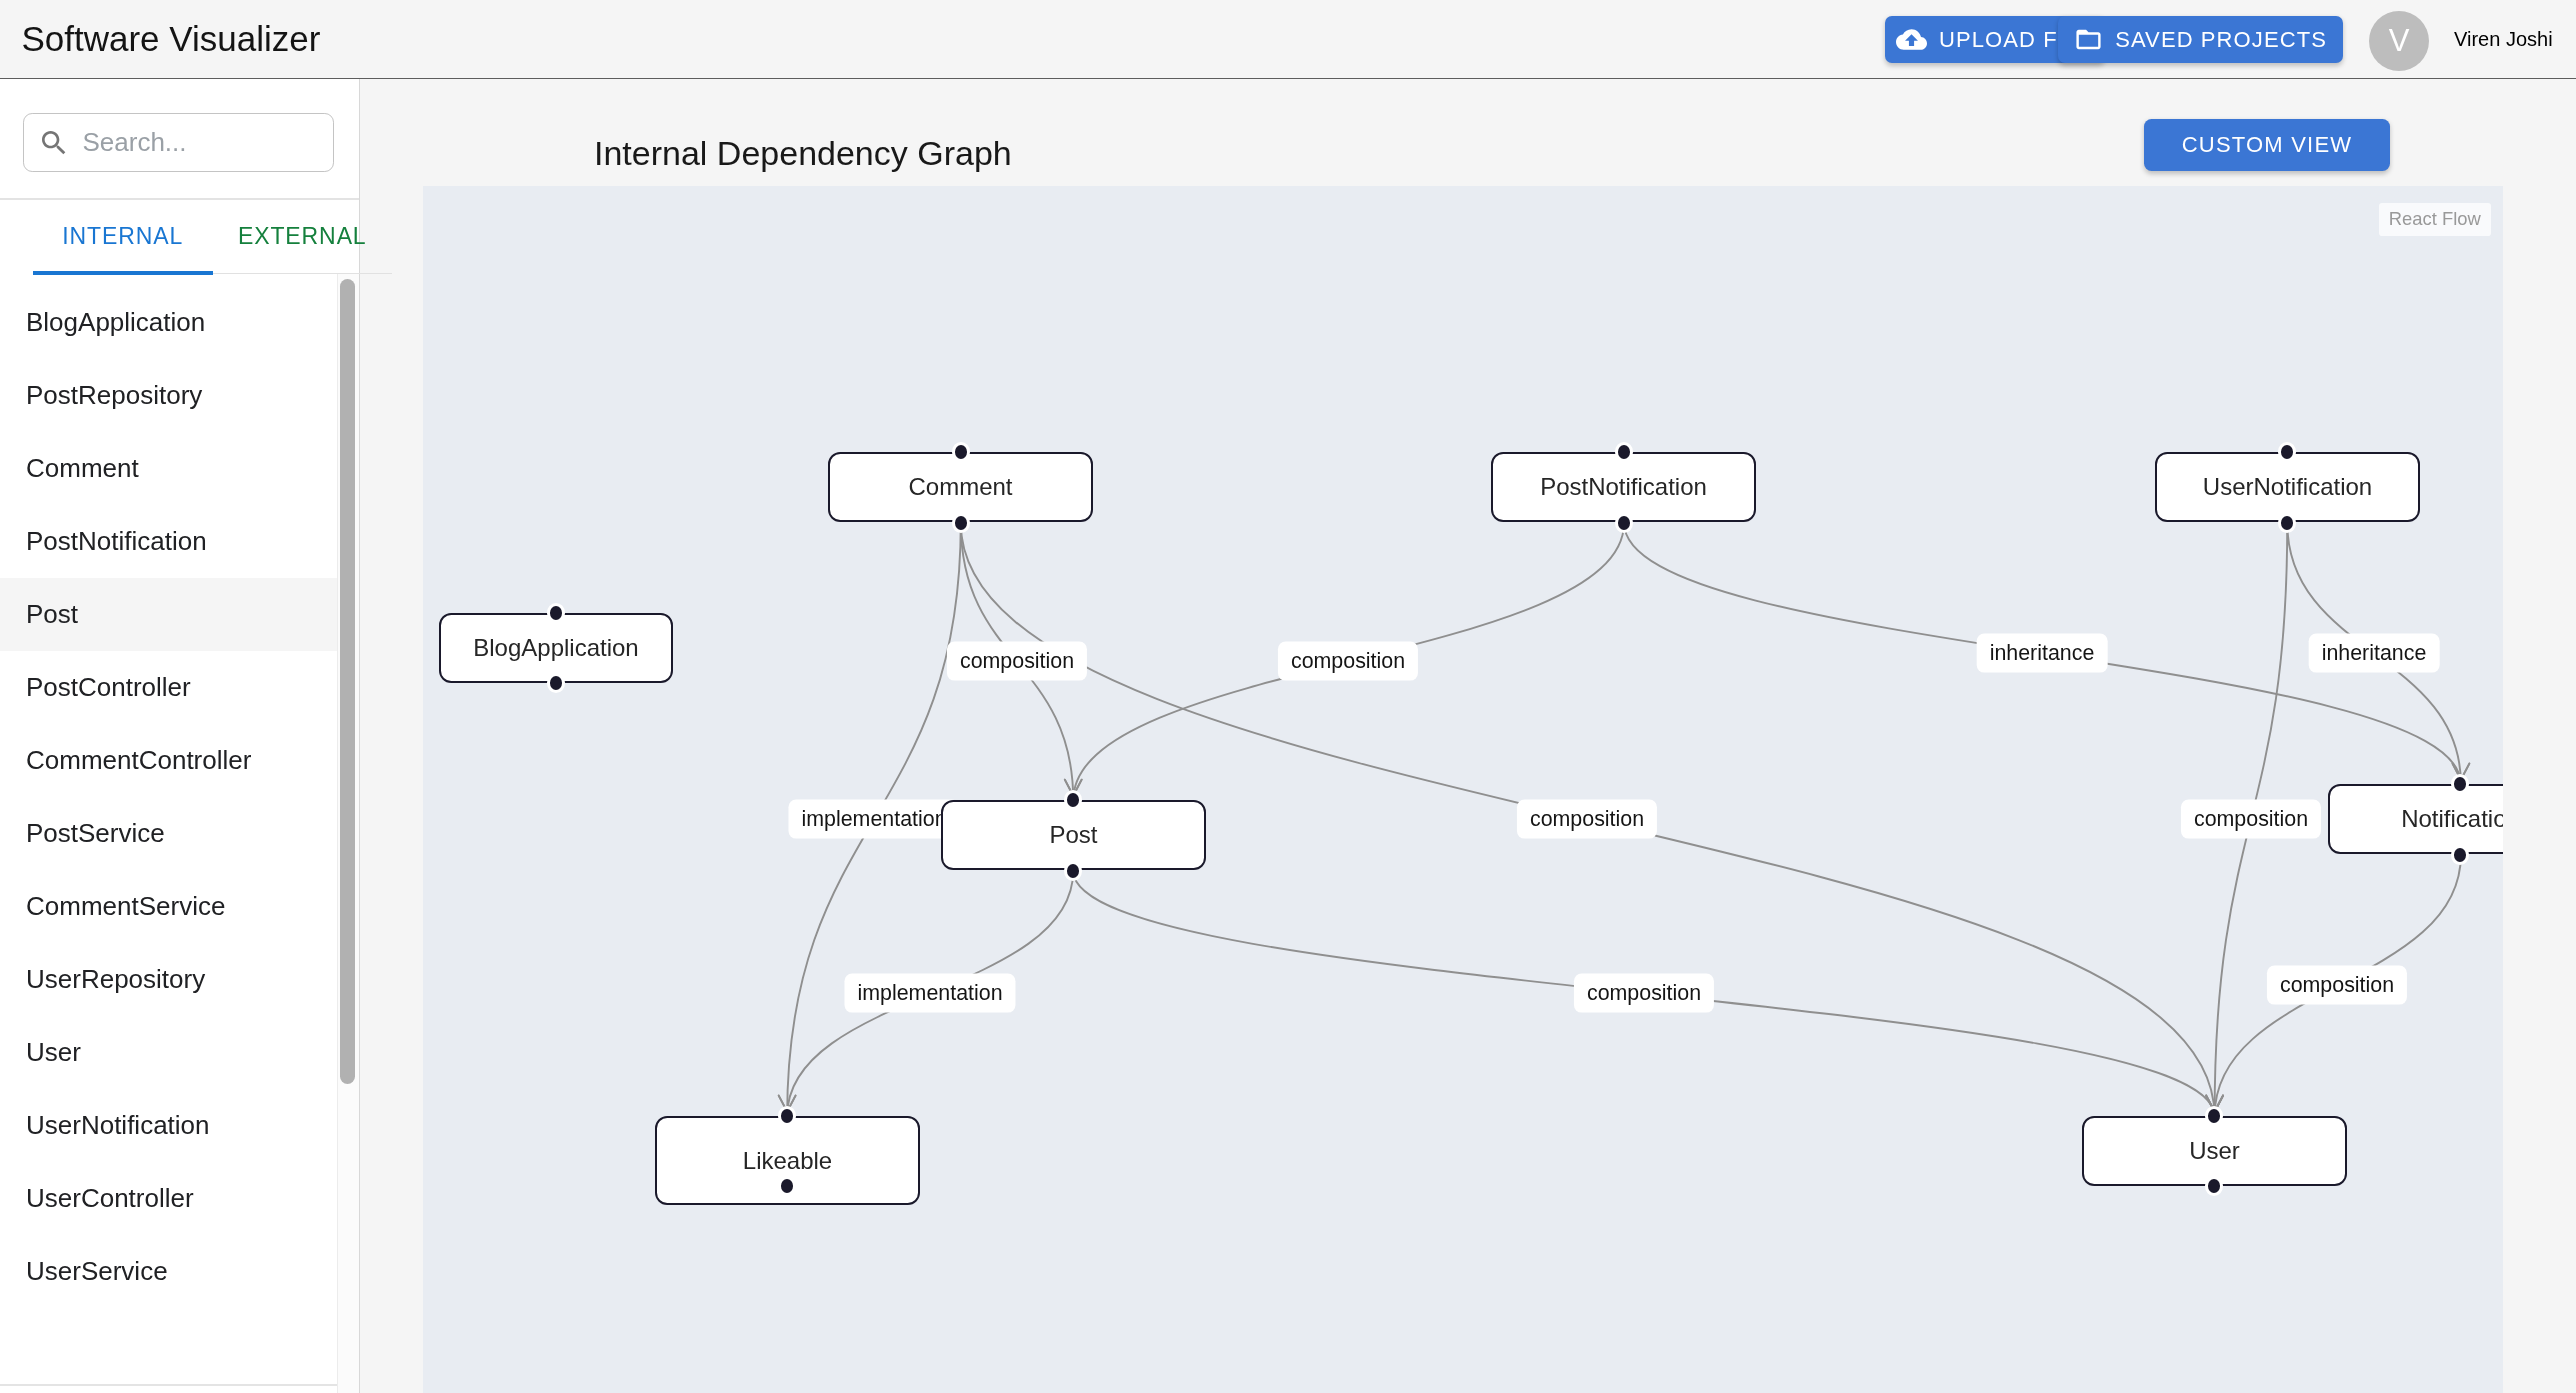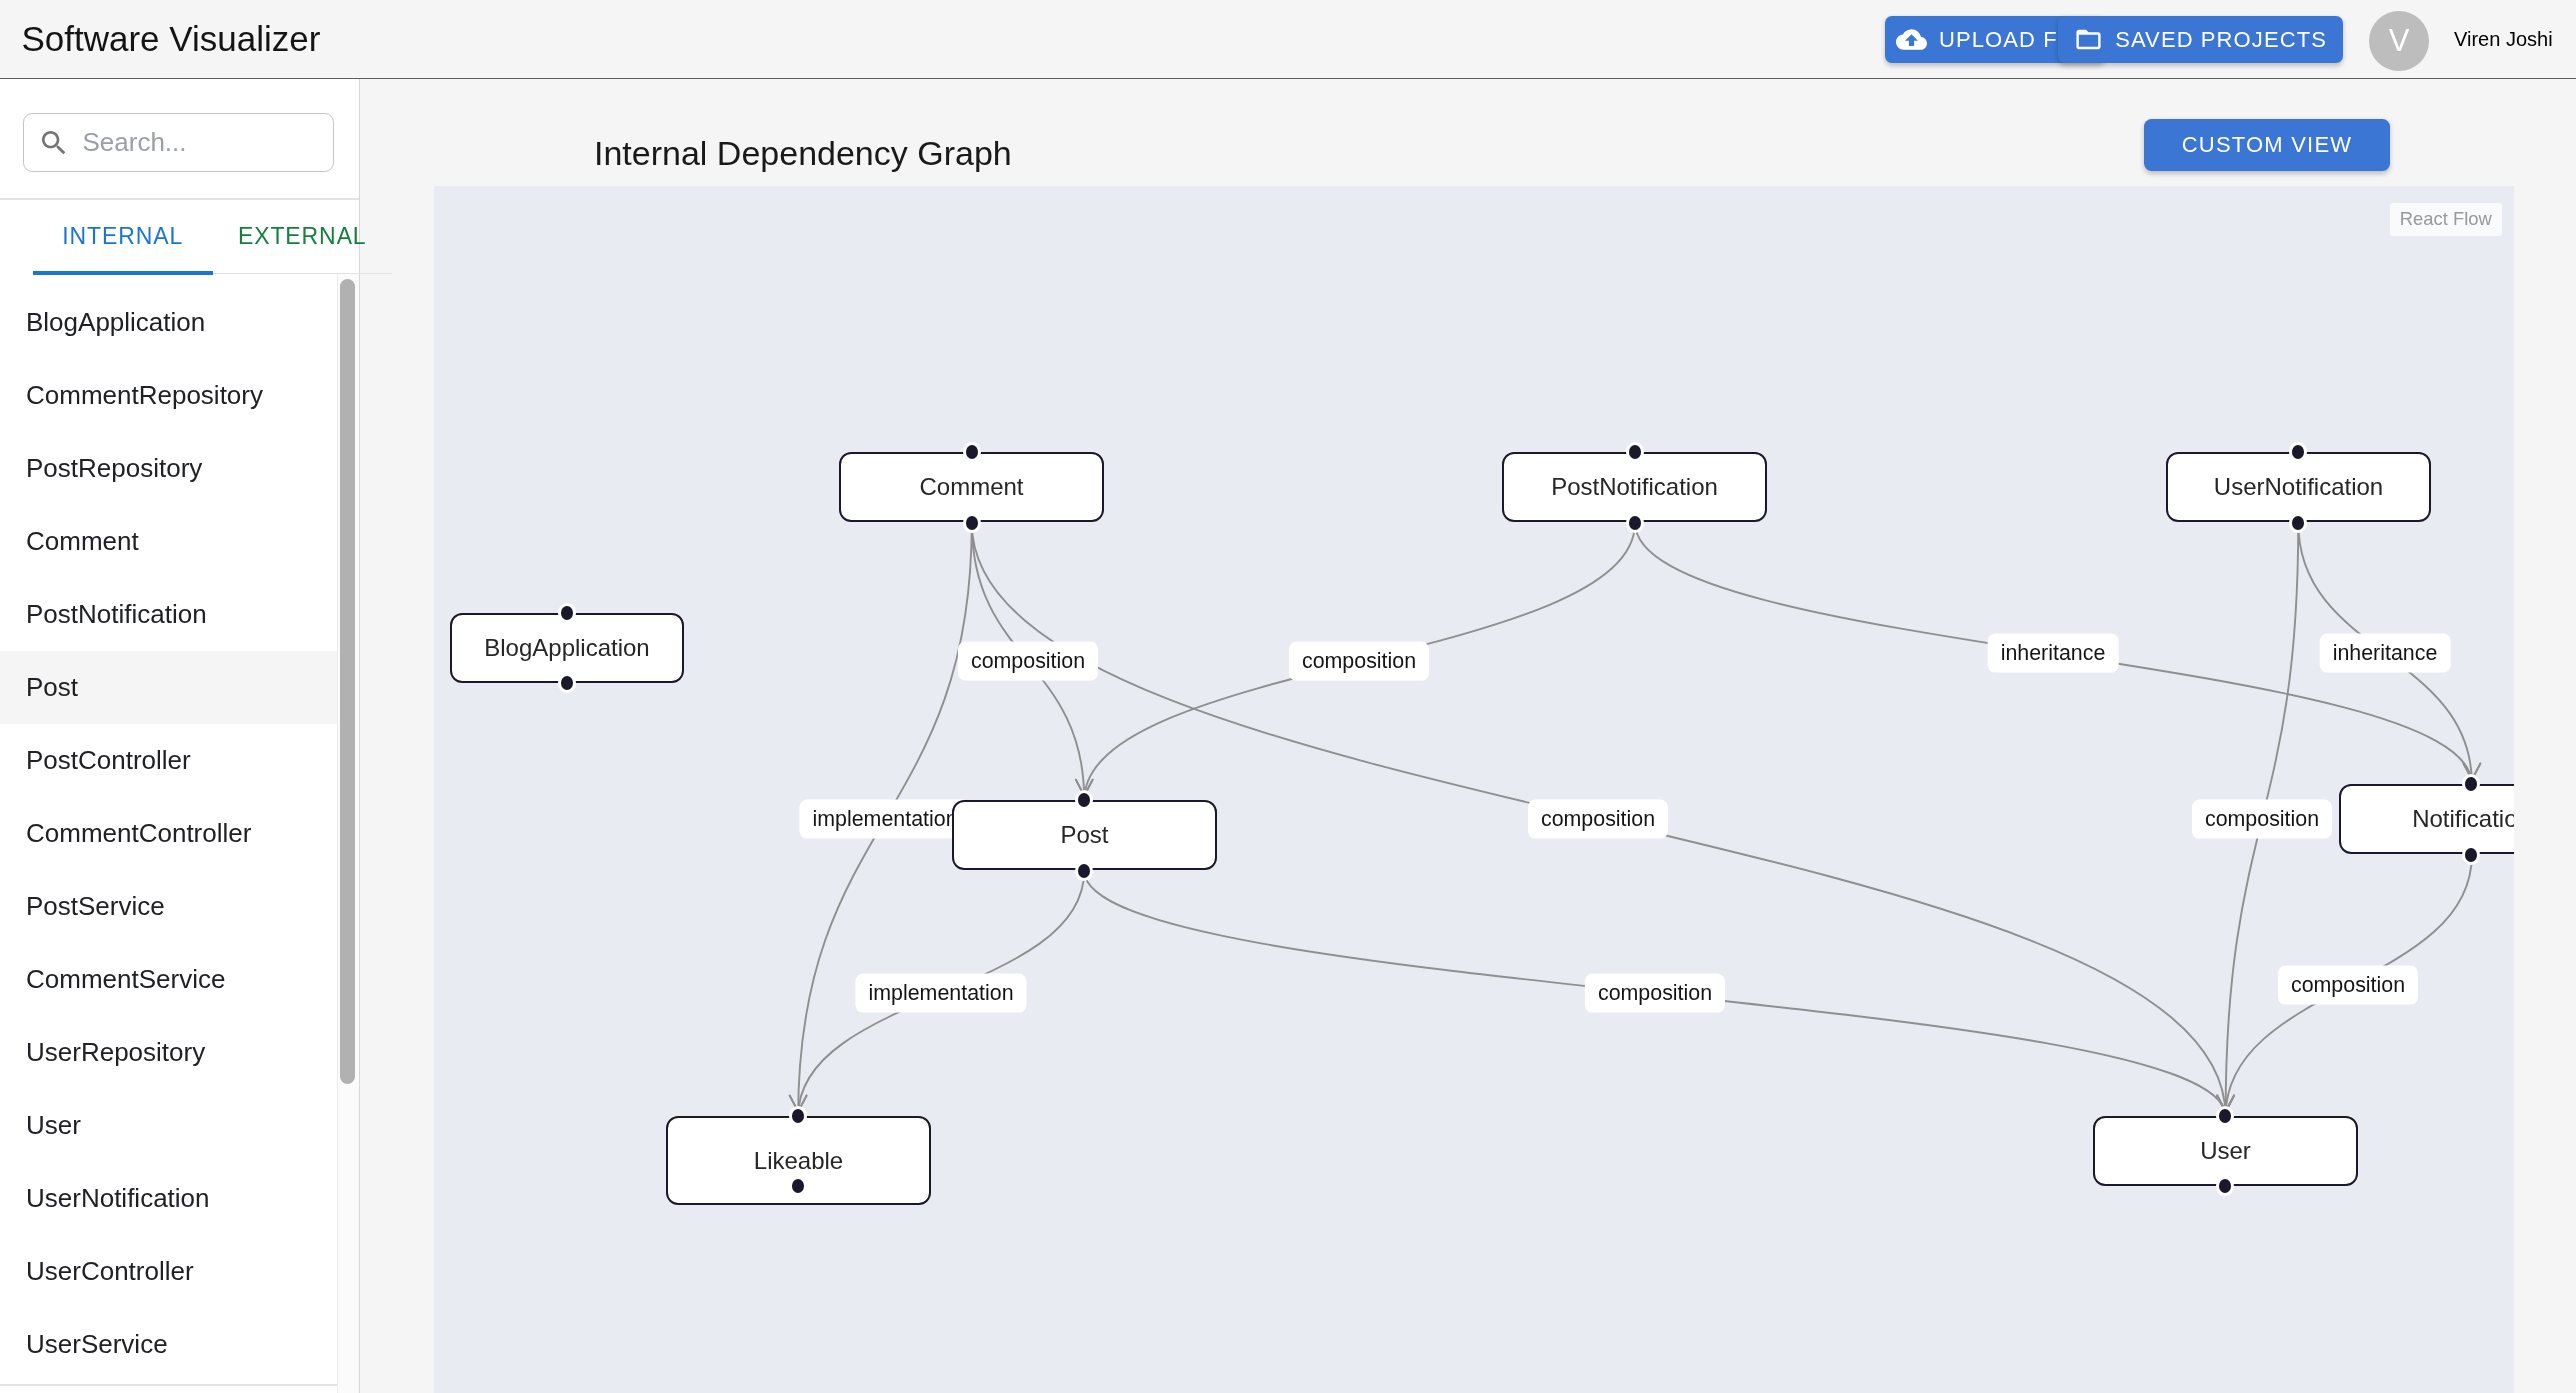--- a/index.html
+++ b/index.html
@@ -41,21 +41,21 @@
   .list-item.selected{background:#f5f5f5;}
   .sb-divider-bottom{position:absolute;left:0;top:1306px;width:337px;height:1.5px;background:#e4e4e4;}
   .sb-track{position:absolute;right:0;top:196px;width:21.4px;height:1120px;background:#fbfbfb;border-left:0.8px solid #ececec;}
   .sb-thumb{position:absolute;left:2.3px;top:5.4px;width:15.3px;height:805px;border-radius:7.6px;background:#b1b1b1;}
   
   .main{position:absolute;left:361px;top:78px;right:0;bottom:0;background:#f5f5f5;}
   .page-title{position:absolute;left:233px;top:44px;font-size:34px;color:#191919;margin-top:12px;}
   .btn-customview{position:absolute;left:1783px;top:41px;width:246px;height:52px;background:#3b76d4;color:#fff;
     border:none;border-radius:7.6px;font-family:"Liberation Sans",sans-serif;font-size:22px;font-weight:500;
     letter-spacing:1.2px;box-shadow:0 2.3px 5.4px rgba(0,0,0,0.22);cursor:pointer;}
-  .canvas{position:absolute;left:73px;top:108px;width:2080px;height:1208px;background:#e8ecf2;overflow:hidden;}
+  .canvas{position:absolute;left:62px;top:108px;width:2080px;height:1208px;background:#e8ecf2;overflow:hidden;}
   .canvas svg{position:absolute;left:0;top:0;z-index:1;}
   .edge-path{fill:none;stroke:#8f8f8f;stroke-width:2.5px;}
   .edge-arrow{fill:none;stroke:#8f8f8f;stroke-width:2.5px;stroke-linecap:round;stroke-linejoin:round;}
   .edge-label{position:absolute;transform:translate(-50%,-50%);background:#ffffff;border-radius:7.6px;
     padding:6.9px 13px;font-size:21.4px;color:#151515;z-index:2;white-space:nowrap;}
   .gnode{position:absolute;background:#ffffff;border:2.3px solid #1a192b;border-radius:12.2px;box-sizing:border-box;
     display:flex;align-items:center;justify-content:center;font-size:24px;color:#262626;z-index:3;cursor:grab;}
   .handle{position:absolute;width:18.4px;height:20px;border-radius:50%;background:#1a192b;border:3.1px solid #ffffff;
     box-sizing:border-box;z-index:4;}
   .attribution{position:absolute;right:12.2px;top:17px;background:rgba(255,255,255,0.75);color:#999;
@@ -96,21 +96,20 @@
     <div class="tab active">
       <span>INTERNAL</span>
       <div class="tab-indicator"></div>
     </div>
     <div class="tab">
       <span>EXTERNAL</span>
     </div>
   </div>
   <div class="class-list" id="class-list">
       <div class="list-item">BlogApplication</div>
-      <div class="list-item">CommentRepository</div>
       <div class="list-item">PostRepository</div>
       <div class="list-item">Comment</div>
       <div class="list-item">PostNotification</div>
       <div class="list-item selected">Post</div>
       <div class="list-item">PostController</div>
       <div class="list-item">CommentController</div>
       <div class="list-item">PostService</div>
       <div class="list-item">CommentService</div>
       <div class="list-item">UserRepository</div>
       <div class="list-item">User</div>

